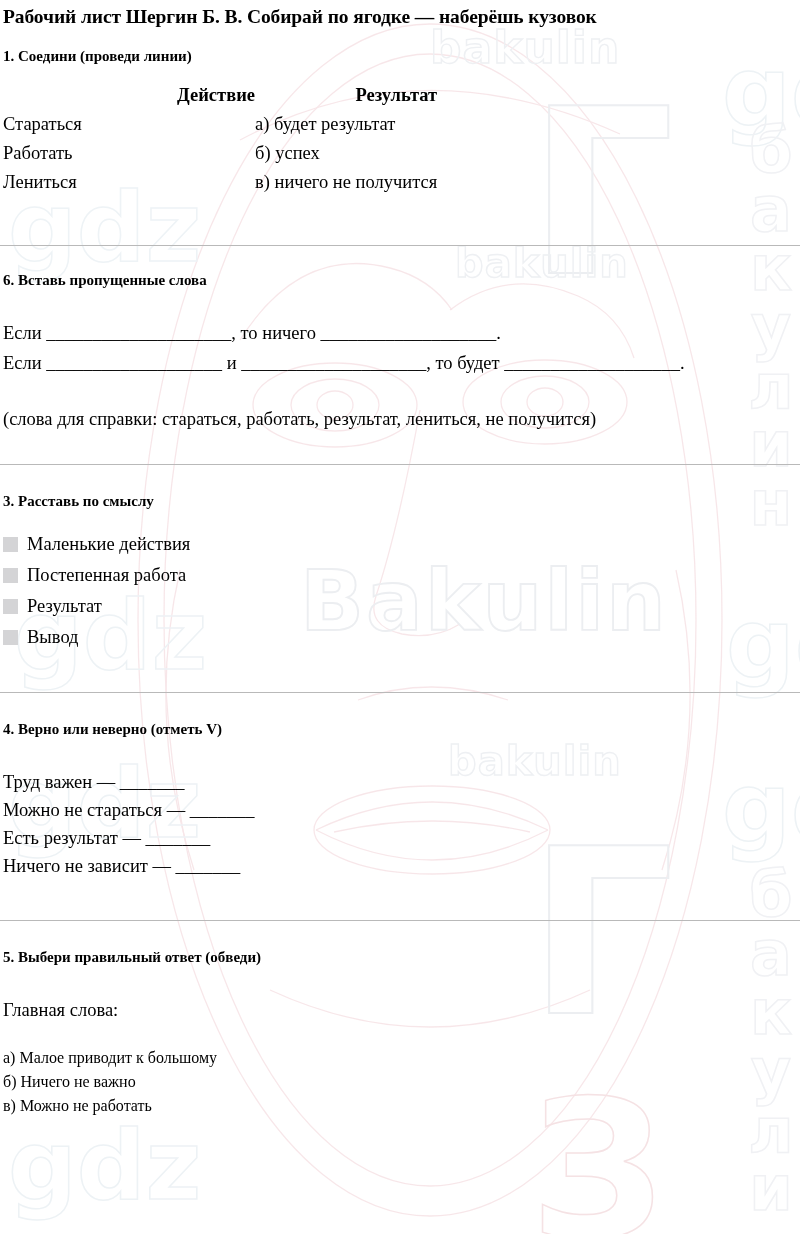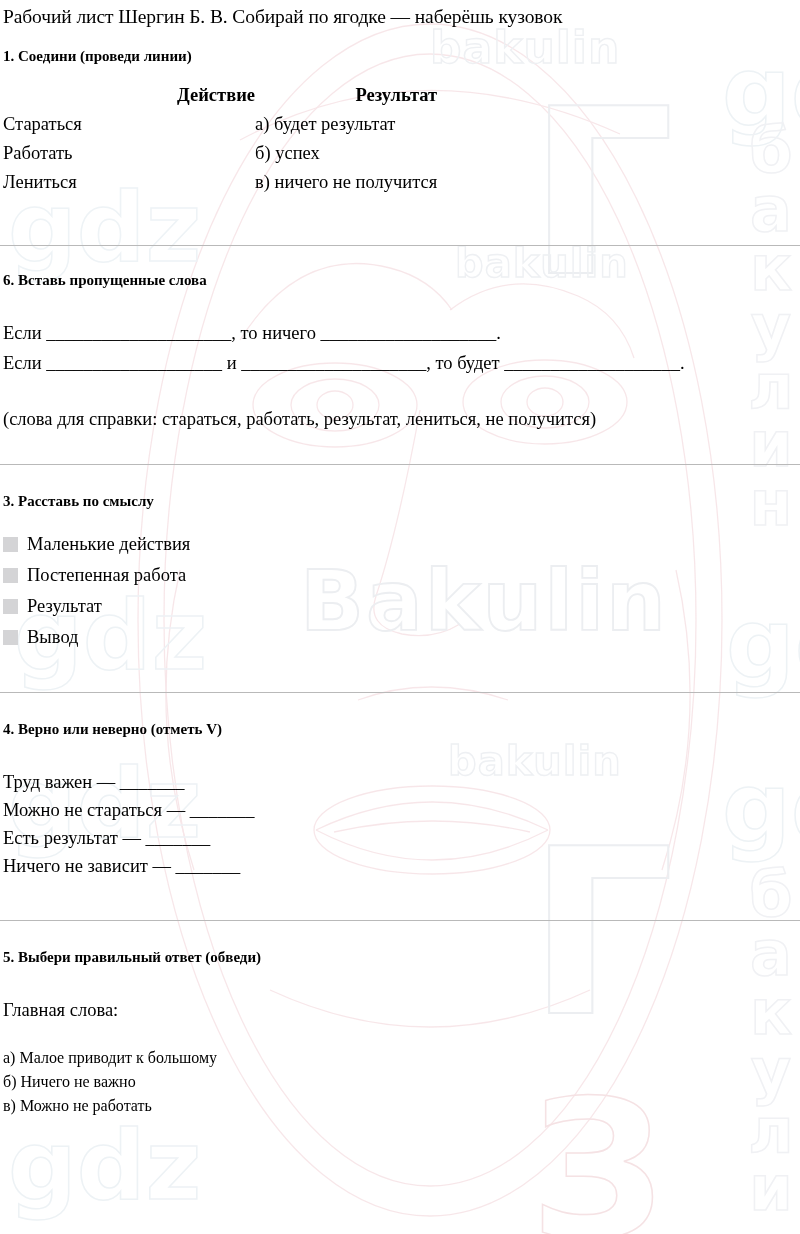--- a/index.html
+++ b/index.html
@@ -76,21 +76,21 @@
     height: 1210px;
     opacity: 0.5;
   }
 
   
   #content {
     position: relative;
     z-index: 2;
   }
   .page-title {
-    font-weight: 400;
+    font-weight: 700;
     font-size: 19.5px;
     margin: 6px 8px 0 3px;
     letter-spacing: -0.1px;
   }
   .section-heading {
     font-weight: 700;
     font-size: 15px;
     margin-left: 3px;
   }
   .body-line {

